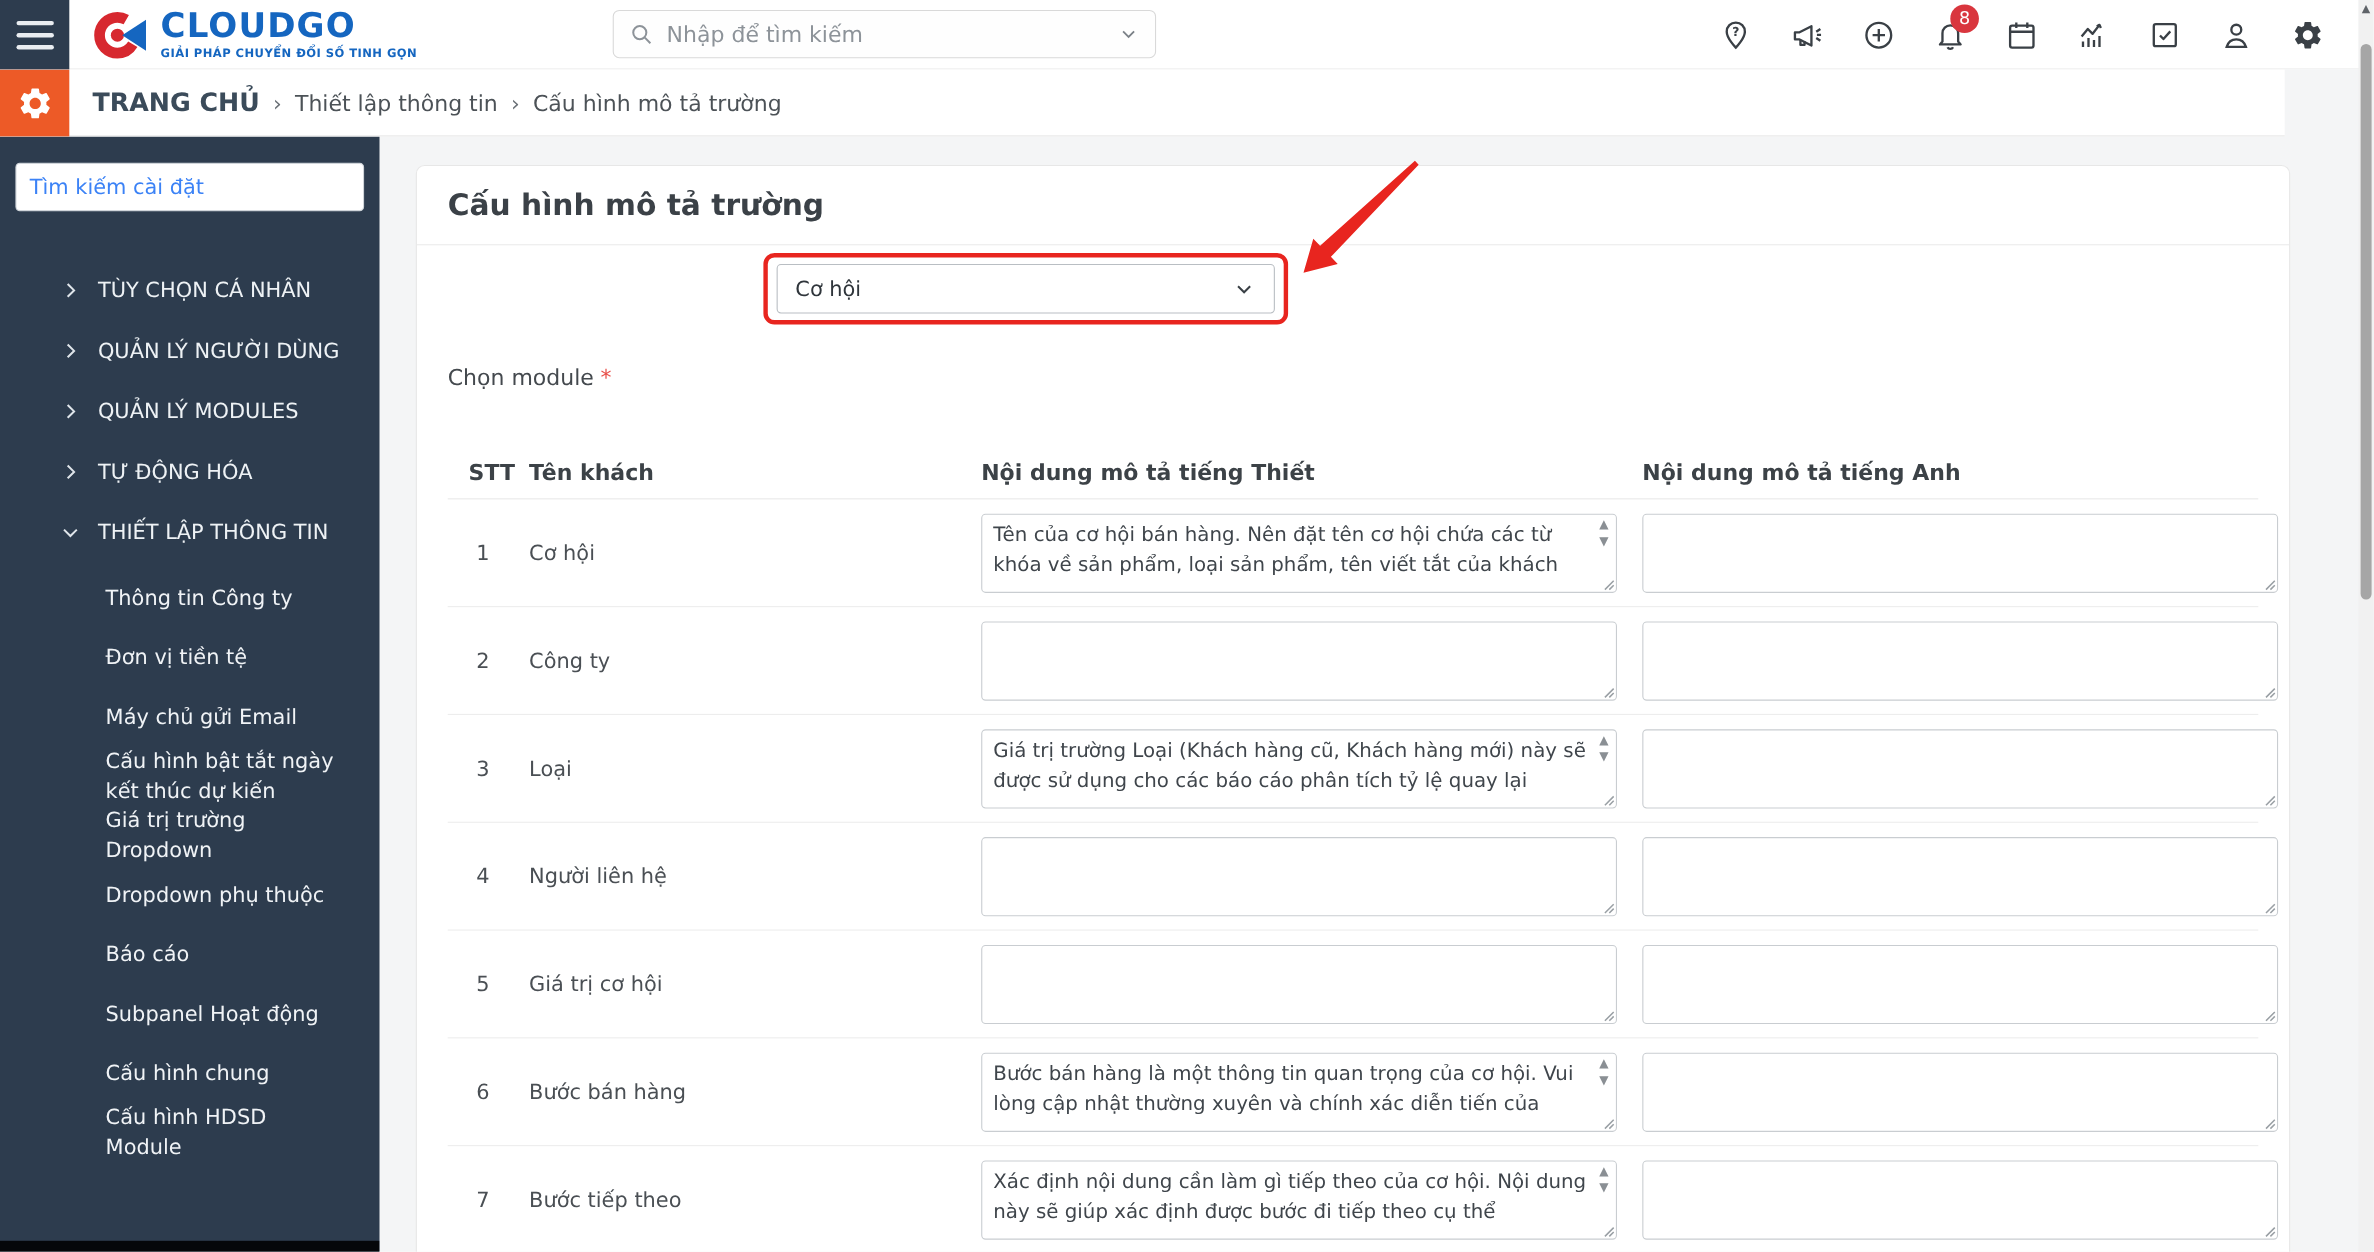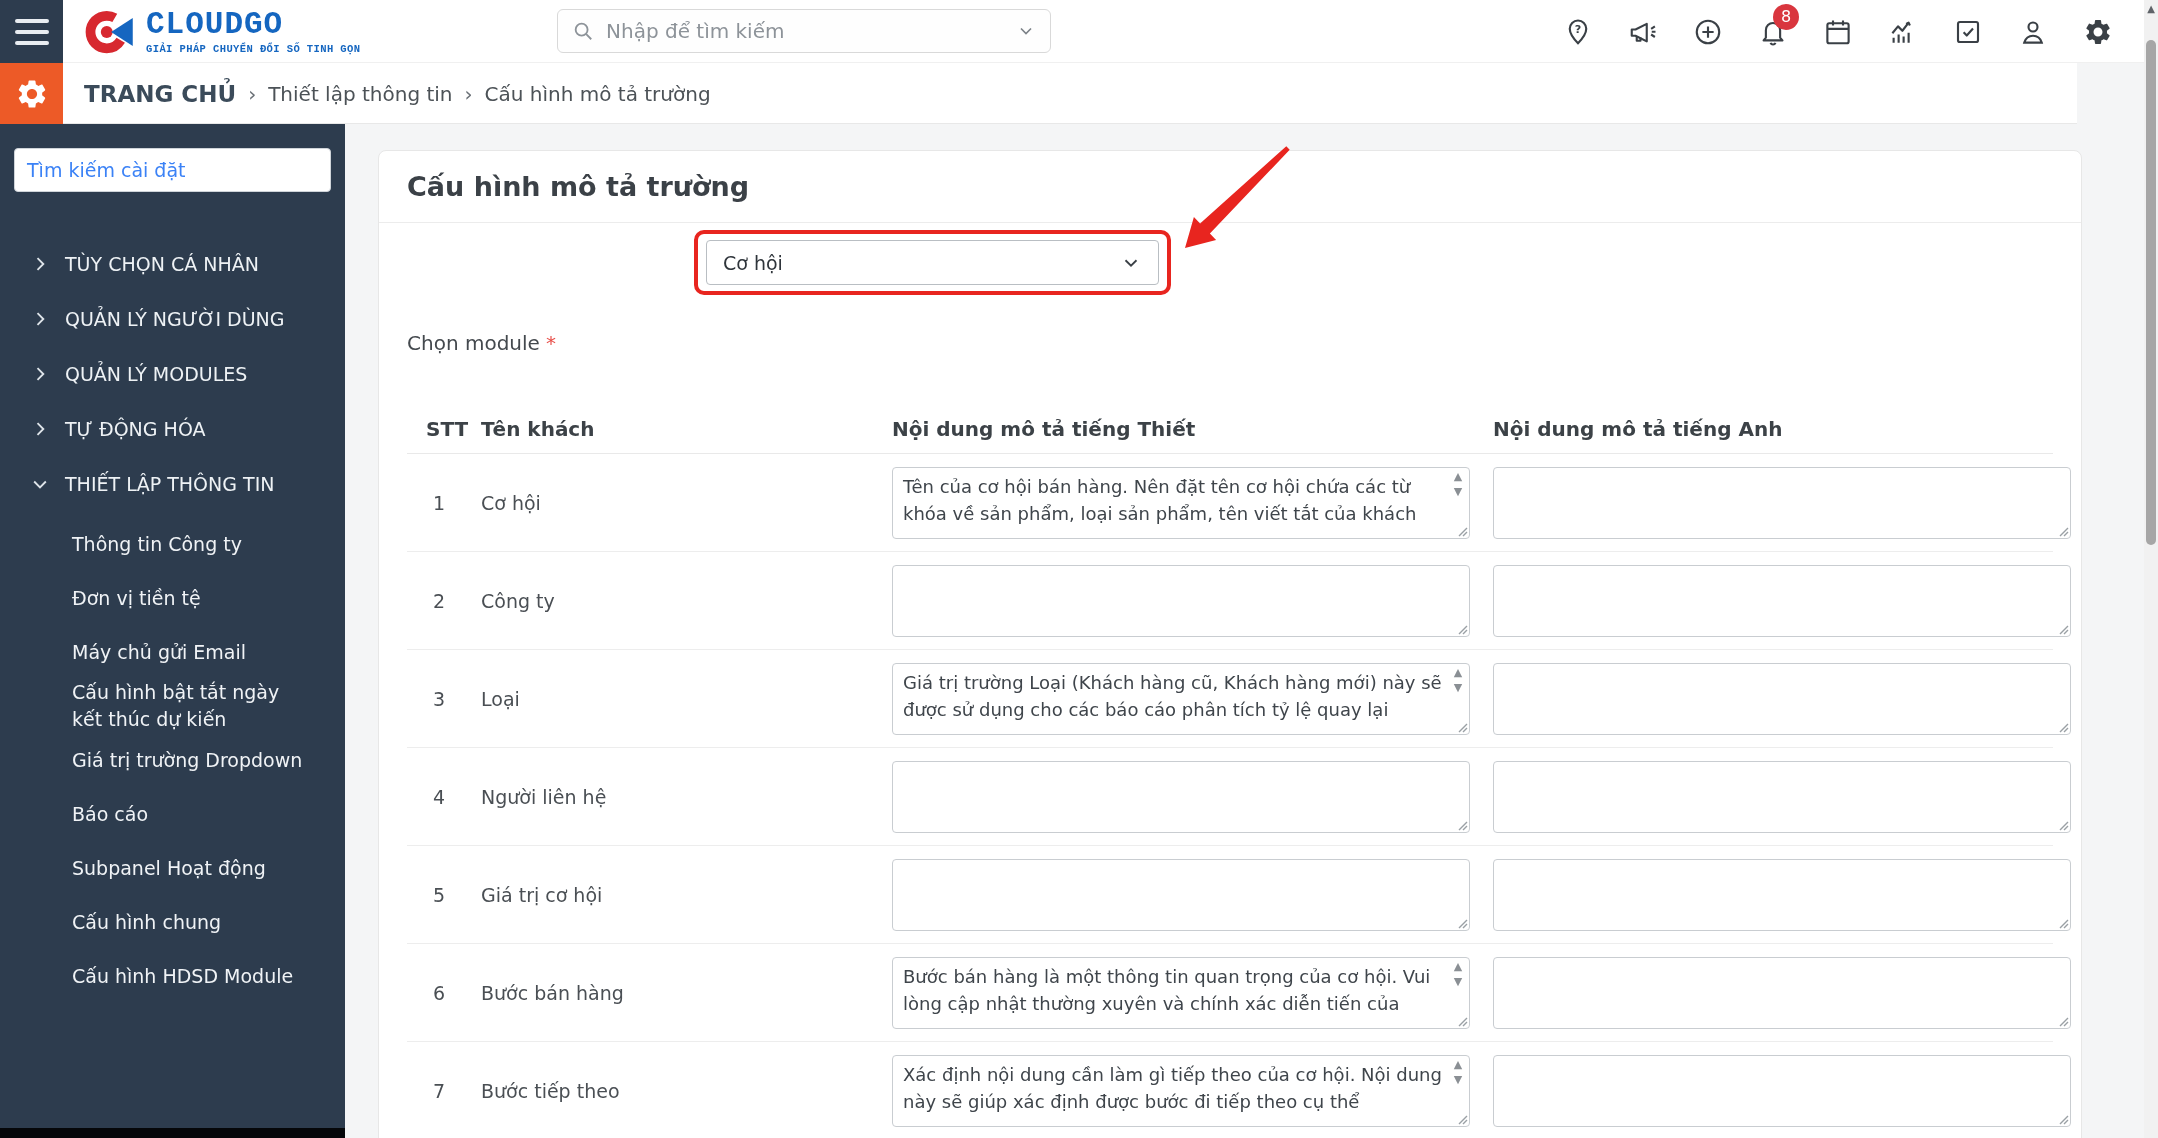--- a/index.html
+++ b/index.html
@@ -8,21 +8,21 @@
     position:relative; overflow:hidden;
     font-family:"DejaVu Sans","Liberation Sans",sans-serif;
     background:#f4f5f6; color:#3f454b;
   }
   svg { display:block; }
 
   
   .topbar { position:absolute; left:0; top:0; width:2158px; height:63px; background:#fff; border-bottom:1px solid #f0f0f0; z-index:5; }
   .hamburger { position:absolute; left:0; top:0; width:63px; height:63px; background:#2d3c4e; display:flex; flex-direction:column; justify-content:center; align-items:center; gap:7px; cursor:pointer; }
   .hamburger span { display:block; width:34px; height:4px; border-radius:2px; background:#e9edf1; }
-  .logo-wrap { position:absolute; left:84px; top:6px; display:flex; align-items:center; gap:10px;font-family:Liberation Mono, monospace; }
+  .logo-wrap { position:absolute; left:84px; top:6px; display:flex; align-items:center; gap:10px; }
   .logo-text-block { display:flex; flex-direction:column; line-height:1; }
   .logo-name { font-size:31px; font-weight:bold; color:#1566c0; letter-spacing:1px; }
   .logo-tagline { font-size:10.5px; font-weight:bold; color:#1566c0; margin-top:4px; letter-spacing:0.4px; }
   .hsearch { position:absolute; left:557px; top:9px; width:494px; height:44px; background:#fefefe; border:1px solid #d9d9d9; border-radius:6px; display:flex; align-items:center; padding:0 14px; gap:12px; color:#8d9399; }
   .hsearch .ph { font-size:20px; color:#8d9399; flex:1; }
   .hicons { position:absolute; right:44px; top:0; height:63px; display:flex; align-items:center; gap:33px; }
   .hicon { position:relative; width:32px; height:32px; color:#3a4046; display:flex; align-items:center; justify-content:center; cursor:pointer; }
   .badge { position:absolute; top:-12px; left:16px; min-width:26px; height:26px; border-radius:13px; background:#d9363e; color:#fff; font-size:16px; display:flex; align-items:center; justify-content:center; padding:0 6px; }
 
   
@@ -30,21 +30,21 @@
   .gearbox { position:absolute; left:0; top:0; width:63px; height:61px; background:#ed5a27; display:flex; align-items:center; justify-content:center; color:#fff; }
   .crumbs { position:absolute; left:84px; top:0; height:61px; display:flex; align-items:center; gap:12px; }
   .crumb-root { font-size:23px; font-weight:bold; color:#3b4b5a; cursor:pointer; }
   .crumb { font-size:20px; color:#4c5257; cursor:pointer; }
   .crumb-sep { font-size:20px; color:#6b7177; }
 
   
   .sidebar { position:absolute; left:0; top:124px; width:345px; height:1014px; background:#2d3c4e; overflow:hidden; }
   .side-search { margin:24px 14px 0 14px; height:44px; background:#fff; border:1px solid #cfd4d9; border-radius:4px; display:flex; align-items:center; padding:0 12px; }
   .side-search .ph { font-size:19px; color:#3b82f6; }
-  .menu { margin-top:44px; }
+  .menu { margin-top:44px;padding-left:24px; }
   .mitem { height:55px; display:flex; align-items:center; padding-left:30px; gap:15px; color:#eef2f5; font-size:19px; cursor:pointer; }
   .mitem .chev { color:#dfe5ea; }
   .submenu { margin-top:6px; }
   .sitem { min-height:54px; display:flex; align-items:center; padding:0 30px 0 72px; color:#f0f3f6; font-size:19px; line-height:27px; cursor:pointer; }
   .sidebar-bottom { position:absolute; left:0; bottom:0; width:345px; height:10px; background:#05070a; }
 
   
   .card { position:absolute; left:378px; top:150px; width:1704px; height:1010px; background:#fff; border:1px solid #e7e7e7; border-radius:8px 8px 0 0; }
   .card-head { height:72px; display:flex; align-items:center; padding:0 28px; border-bottom:1px solid #ececec; }
   .page-title { font-size:27px; font-weight:600; color:#3b4147; }
@@ -243,20 +243,21 @@
         </span>
       <span>THIẾT LẬP THÔNG TIN</span>
     </div>
 
     <div class="submenu">
       <div class="sitem">Thông tin Công ty</div>
       <div class="sitem">Đơn vị tiền tệ</div>
       <div class="sitem">Máy chủ gửi Email</div>
       <div class="sitem">Cấu hình bật tắt ngày kết thúc dự kiến</div>
       <div class="sitem">Giá trị trường Dropdown</div>
+      <div class="sitem">Dropdown phụ thuộc</div>
       <div class="sitem">Báo cáo</div>
       <div class="sitem">Subpanel Hoạt động</div>
       <div class="sitem">Cấu hình chung</div>
       <div class="sitem">Cấu hình HDSD Module</div>
     </div>
   </div>
   <div class="sidebar-bottom"></div>
 </div>
 
 <div class="card">

